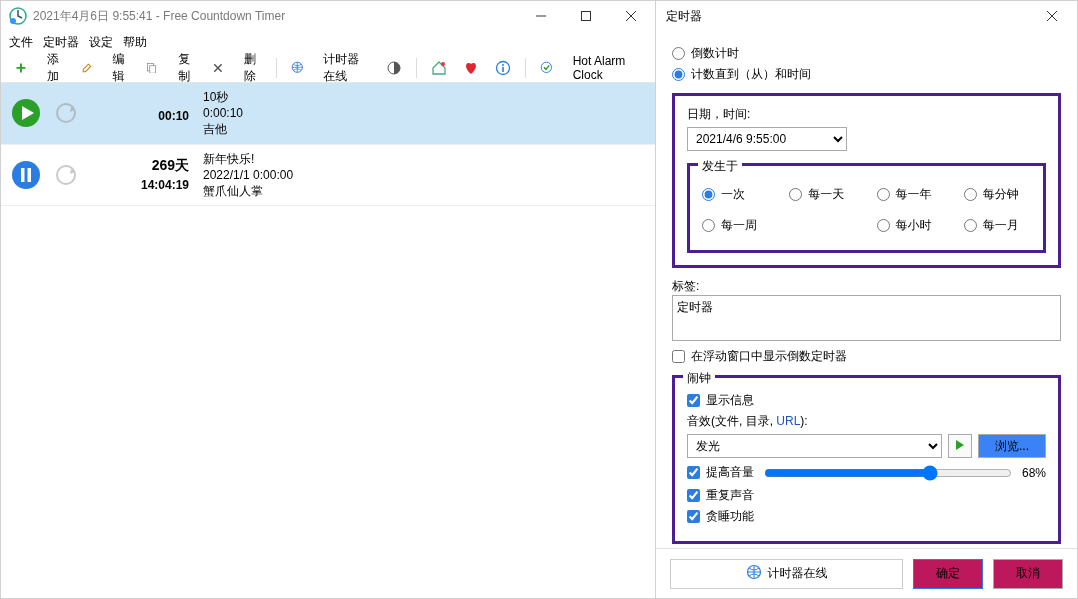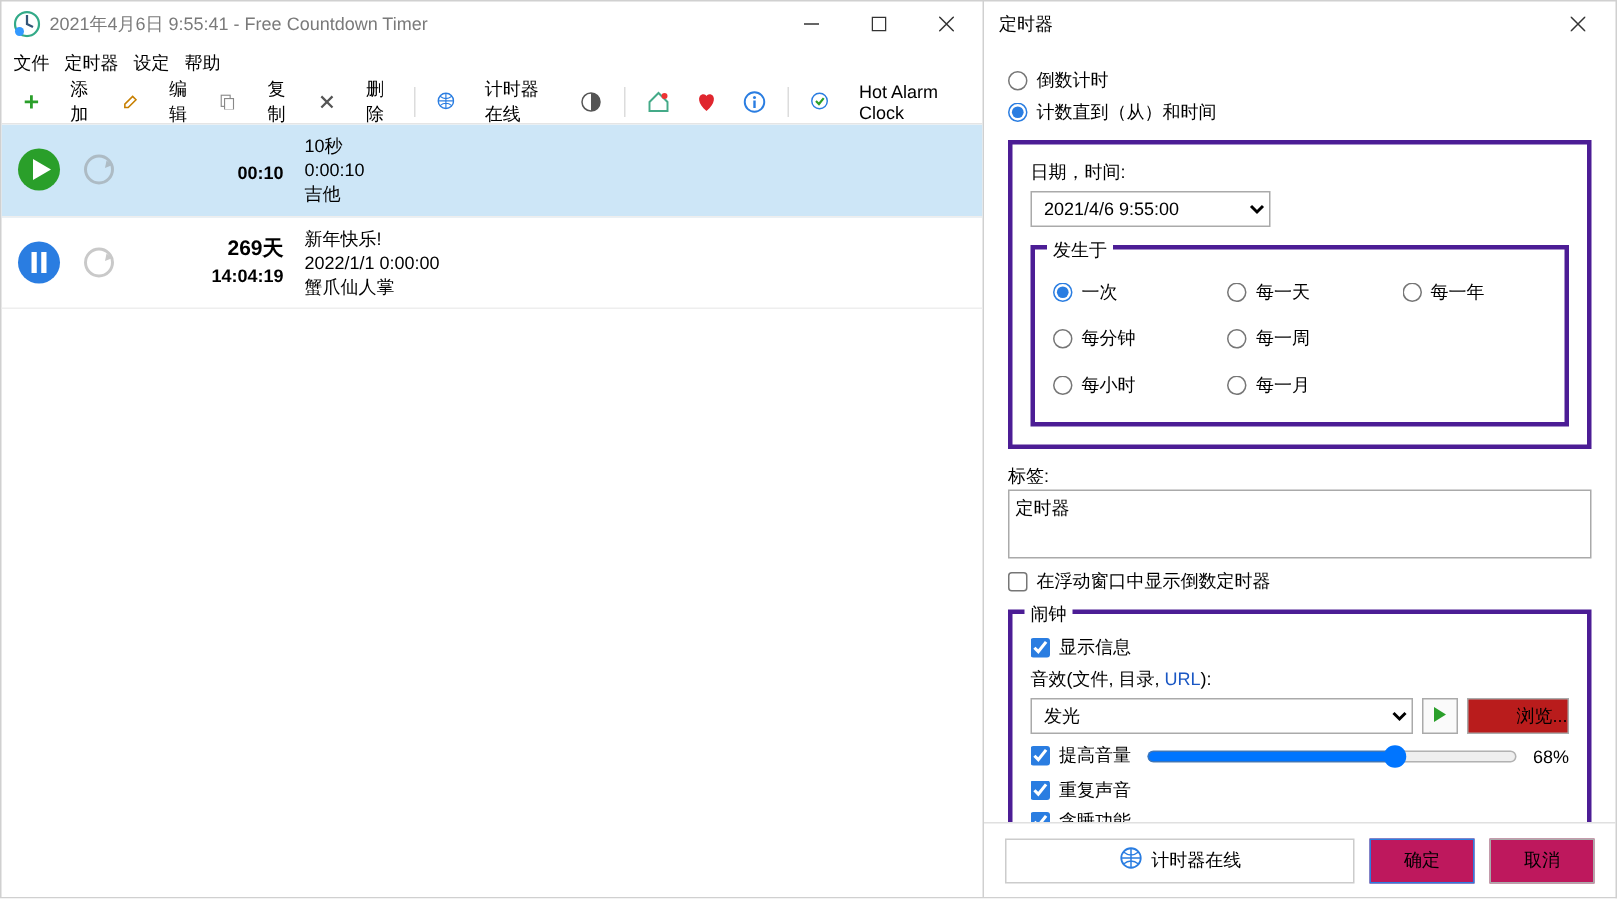--- a/index.html
+++ b/index.html
@@ -27,29 +27,29 @@
   
   .right-pane { flex: 1; height: 100%; border: 1px solid #d0d0d0; border-left: none; display: flex; flex-direction: column; background: #fff; }
   .dlg-title { height: 30px; display: flex; align-items: center; padding: 0 10px; }
   .dlg-title .t { flex: 1; }
   .dlg-body { flex: 1; padding: 10px 16px; overflow: auto; }
   .radio-line { display: flex; align-items: center; gap: 6px; margin: 4px 0; }
   .fieldset { border: 3px solid #4c1d95; margin-top: 10px; padding: 10px 12px 12px; position: relative; }
   .fs-label { position: absolute; top: -8px; left: 8px; background: #fff; padding: 0 4px; }
   .dt-row label { display: block; margin-bottom: 4px; }
   select, input[type=text], textarea { border: 1px solid #aaa; padding: 3px 4px; font: inherit; background: #fff; }
-  .freq-grid { display: grid; grid-template-columns: repeat(3, 1fr); gap: 6px 20px; margin-top: 6px; }
+  .freq-grid { display: grid; grid-template-columns: repeat(4, 1fr); gap: 6px 20px; margin-top: 6px; }
   .lbl-block { margin-top: 10px; }
   textarea { width: 100%; height: 46px; resize: none; }
   .chk { display: flex; align-items: center; gap: 6px; margin: 4px 0; }
   .url-link { color: #1a57c4; cursor: pointer; }
   .sound-row { display: flex; align-items: center; gap: 6px; margin-top: 4px; }
   .sound-row select { flex: 1; height: 24px; }
   .smallbtn { height: 24px; width: 24px; border: 1px solid #aaa; background: #fafafa; display: flex; align-items: center; justify-content: center; cursor: pointer; }
-  .browsebtn { height: 24px; width: 68px; border: 1px solid #aaa; background: #b91c1c; cursor: pointer; text-align: right; }
+  .browsebtn { height: 24px; width: 68px; border: 1px solid #aaa; background: #3b82f6; cursor: pointer; }
   .slider-row { display: flex; align-items: center; gap: 10px; margin: 6px 0; }
   .slider-row input[type=range] { flex: 1; }
   .dlg-footer { height: 50px; border-top: 1px solid #e0e0e0; display: flex; align-items: center; padding: 0 14px; gap: 10px; }
   .footer-link { flex: 1; display: flex; align-items: center; justify-content: center; border: 1px solid #ccc; height: 30px; cursor: pointer; gap: 6px; }
   .footer-btn { width: 70px; height: 30px; border: 1px solid #aaa; background: #be185d; cursor: pointer; }
   .footer-btn.primary { border-color: #2a7de1; }
   input[type=checkbox], input[type=radio] { accent-color: #2a7de1; }
 </style>
 </head>
 <body>

